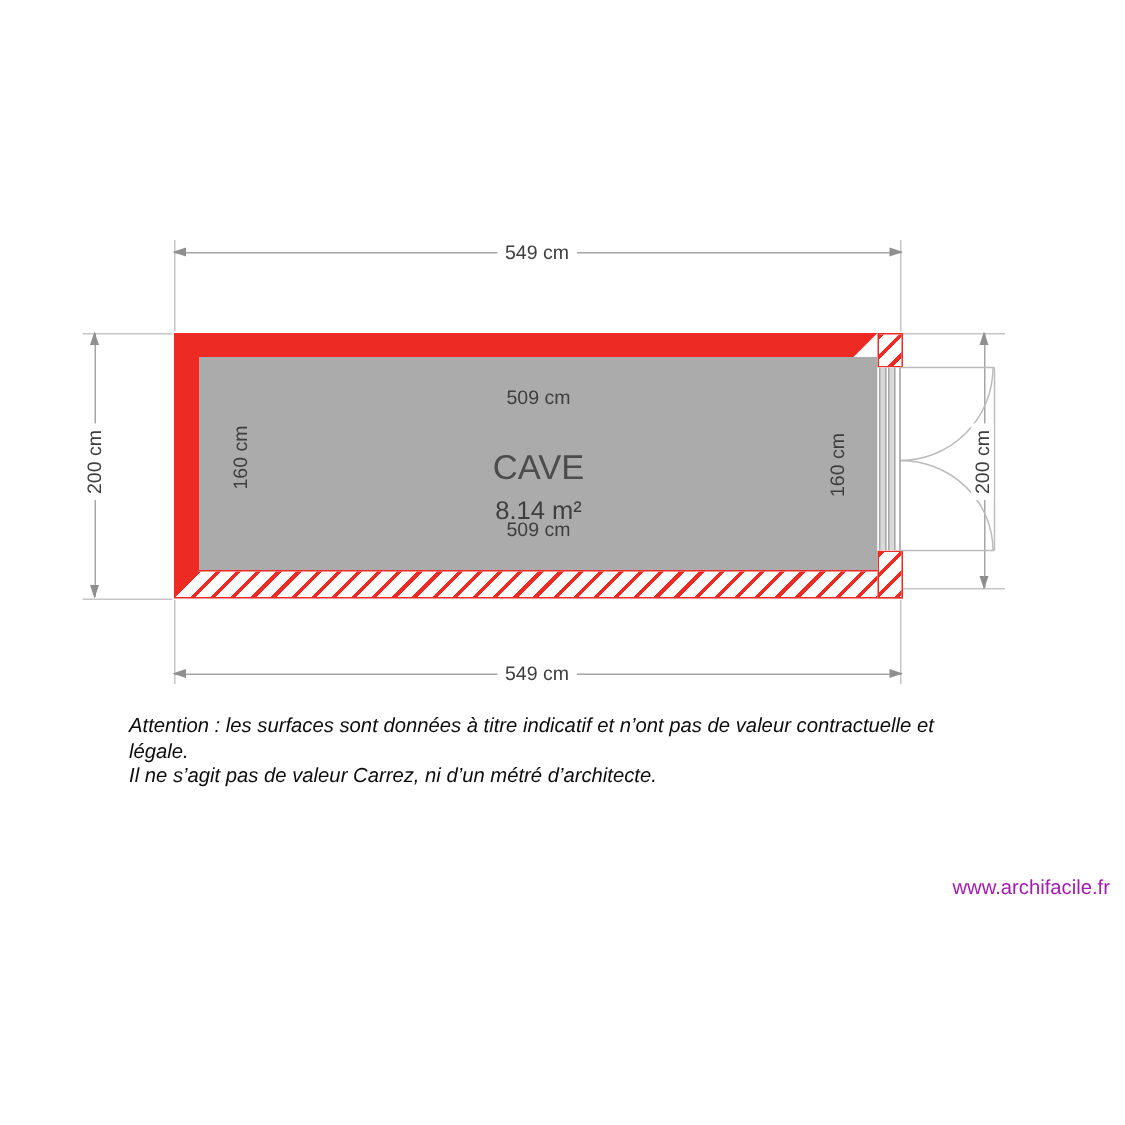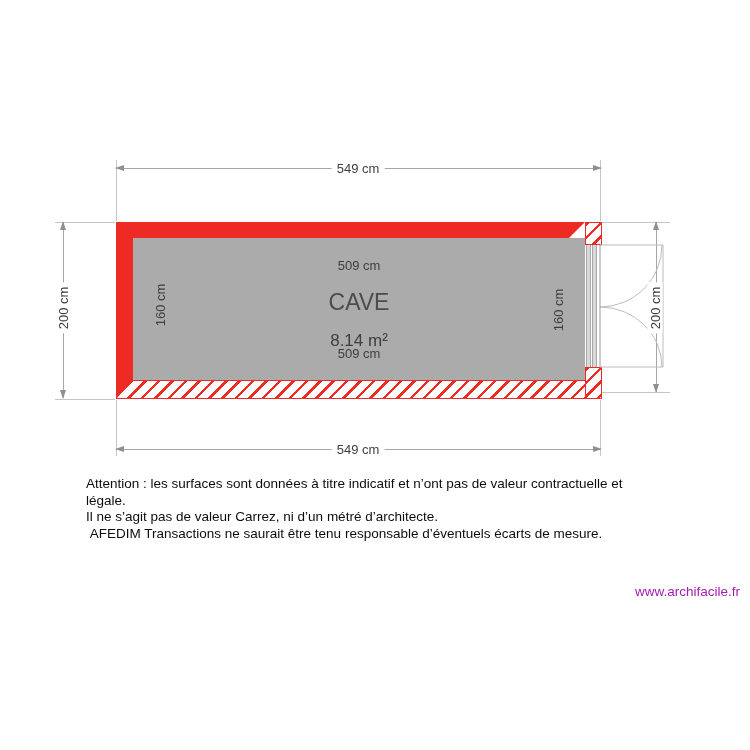--- a/index.html
+++ b/index.html
@@ -43,29 +43,29 @@
 
   .ext{position:absolute;background:#c6c6c6;}
   .ext.v{width:1px;} .ext.h{height:1px;}
 
   .dim-label{position:absolute;transform:translate(-50%,-50%);font-size:13px;color:#3e3e3e;
     background:#fff;padding:0 5px;white-space:nowrap;z-index:5;}
   .dim-label.rot{transform:translate(-50%,-50%) rotate(-90deg);padding:0 4px;}
   .dim-label.onfloor{background:transparent;}
 
   
-  .room-name{position:absolute;left:359px;top:302px;transform:translate(-50%,-50%);
+  .room-name{position:absolute;left:359px;top:312px;transform:translate(-50%,-50%);
     font-size:23px;color:#4c4c4c;white-space:nowrap;}
   .room-area{position:absolute;left:359px;top:327px;transform:translate(-50%,-50%);
     font-size:17px;color:#3e3e3e;white-space:nowrap;margin-top:14px;}
 
   
   .disclaimer{position:absolute;left:86px;top:476px;width:580px;font-size:13.5px;
     line-height:16.5px;color:#0d0d0d;}
-  .disclaimer div{white-space:pre-wrap;}
+  .disclaimer div{white-space:pre-wrap;font-style:italic;}
   .watermark{position:absolute;right:10px;top:584px;font-size:13.5px;color:#a21caf;}
 </style>
 </head>
 <body>
 
 <div class="canvas">
 
   <div class="ext v" style="left:116px;top:160px;height:61px;"></div>
   <div class="ext v" style="left:600px;top:160px;height:61px;"></div>
   <div class="ext v" style="left:116px;top:400px;height:56px;"></div>
@@ -109,18 +109,17 @@
   <div class="dim-label onfloor" style="left:359px;top:353px;">509 cm</div>
   <div class="dim-label rot onfloor" style="left:160px;top:305px;">160 cm</div>
   <div class="dim-label rot onfloor" style="left:558px;top:310px;">160 cm</div>
 
   <div class="room-name">CAVE</div>
   <div class="room-area">8.14 m²</div>
 
   <div class="disclaimer">
     <div>Attention : les surfaces sont données à titre indicatif et n’ont pas de valeur contractuelle et légale.</div>
     <div>Il ne s’agit pas de valeur Carrez, ni d’un métré d’architecte.</div>
-    <div> AFEDIM Transactions ne saurait être tenu responsable d’éventuels écarts de mesure.</div>
   </div>
 
   <div class="watermark">www.archifacile.fr</div>
 
 </div>
 
 </body></html>

